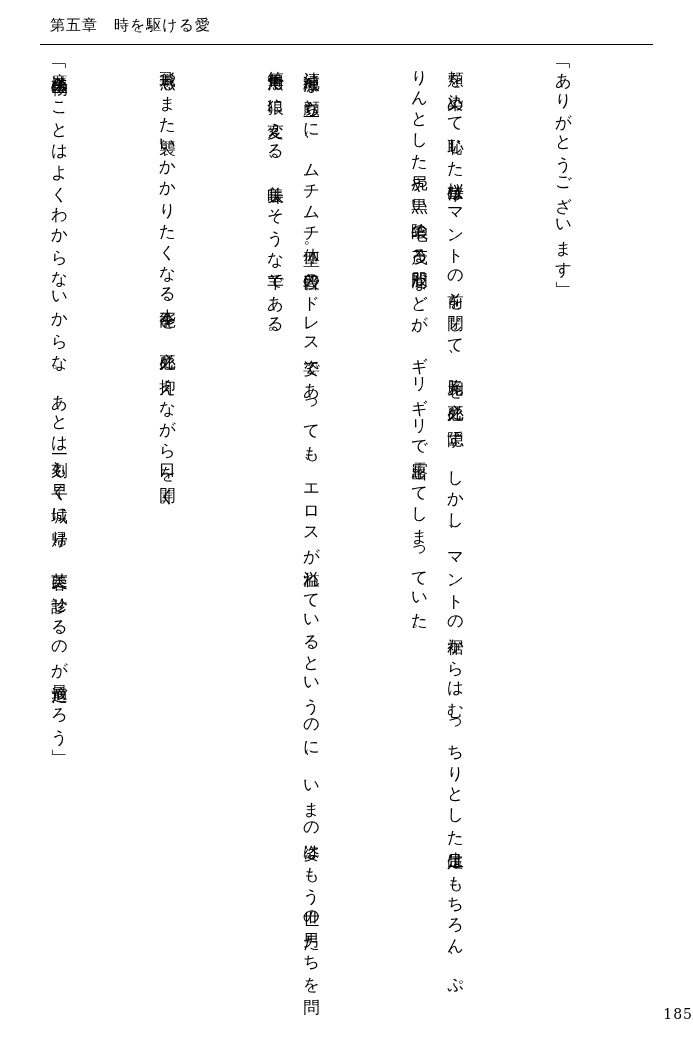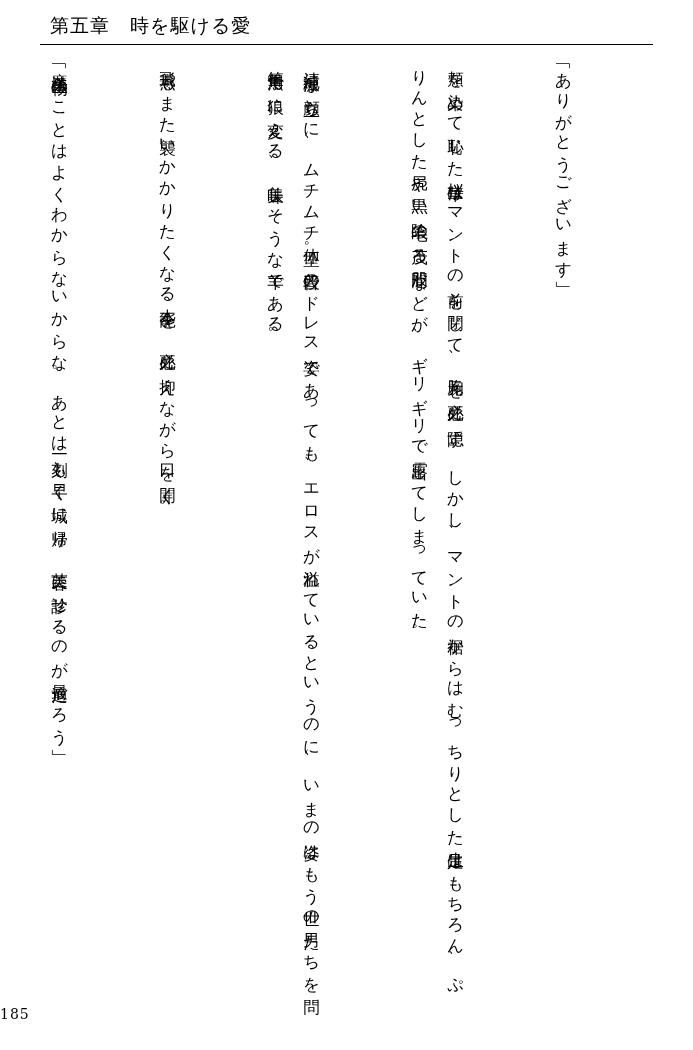--- a/index.html
+++ b/index.html
@@ -30,21 +30,21 @@
     position: absolute;
     left: 40px;
     top: 14px;
     width: 613px;
     height: 34px;
   }
   .header-text {
     position: absolute;
     left: 10px;
     top: 0px;
-    font-size: 19px;
+    font-size: 15px;
     letter-spacing: 1px;
     white-space: nowrap;
     line-height: 22px;
   }
   .header-rule {
     position: absolute;
     left: 0px;
     top: 30px;
     width: 613px;
     height: 1px;
@@ -80,21 +80,21 @@
     margin: 0;
     padding: 0;
   }
 
   
   .page-number {
     position: absolute;
     left: 0;
     top: 1006px;
     width: 693px;
-    text-align: left;
+    text-align: right;
     font-size: 14px;
     letter-spacing: 1px;
   }
 </style>
 </head>
 <body>
 
 <div class="page">
 
   <div class="header">

